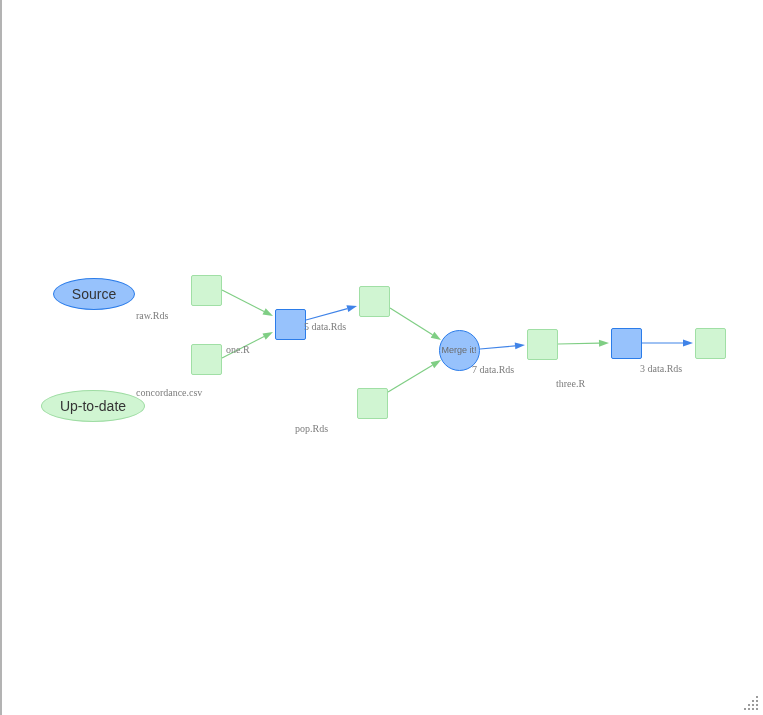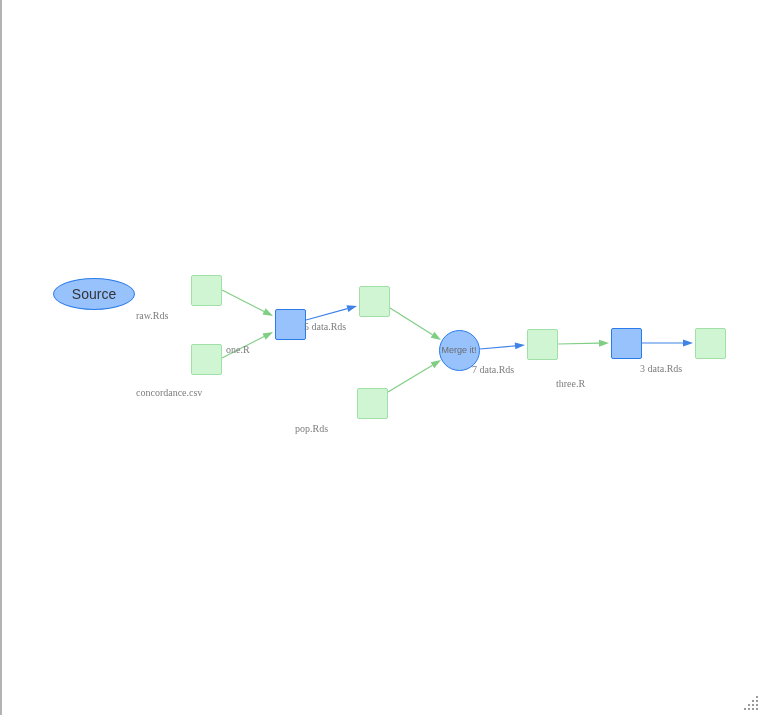--- a/index.html
+++ b/index.html
@@ -148,13 +148,14 @@
     <div class="node dot" style="left: 436.5px; top: 329.5px; width: 41px; height: 41px; background: rgb(151, 194, 252); border: 1.5px solid rgb(43, 124, 233);">
       <div class="inner-label">Merge it!</div>
     </div>
     <div class="node square" style="left: 524.5px; top: 328.5px; width: 31px; height: 31px; background: rgb(208, 245, 210); border: 1.5px solid rgb(160, 223, 165);"></div>
     <div class="node-label" style="left: 470px; top: 363.5px;">7 data.Rds</div>
     <div class="node square" style="left: 608.5px; top: 327.5px; width: 31px; height: 31px; background: rgb(151, 194, 252); border: 1.5px solid rgb(43, 124, 233);"></div>
     <div class="node-label" style="left: 554px; top: 362.5px; margin-top: 15px;">three.R</div>
     <div class="node square" style="left: 692.5px; top: 327.5px; width: 31px; height: 31px; background: rgb(208, 245, 210); border: 1.5px solid rgb(160, 223, 165);"></div>
     <div class="node-label" style="left: 638px; top: 362.5px;">3 data.Rds</div>
     <div class="legend-node" style="left: 51px; top: 278px; width: 82px; height: 32px; background: rgb(151, 194, 252); border: 1.5px solid rgb(43, 124, 233); color: rgb(52, 52, 52);">Source</div>
+    <div class="legend-node" style="left: 39px; top: 390px; width: 104px; height: 32px; background: rgb(208, 245, 210); border: 1.5px solid rgb(158, 220, 163); color: rgb(52, 52, 52);">Up-to-date</div>
   </div>
 
 </body></html>

